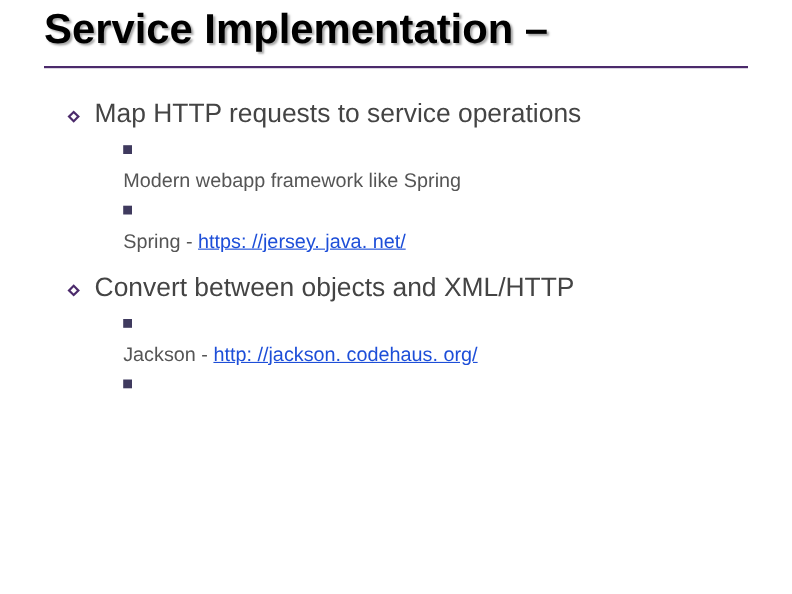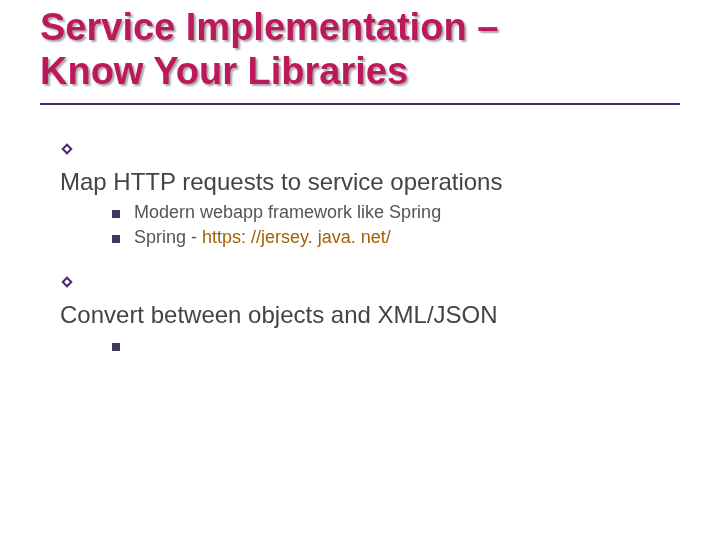--- a/index.html
+++ b/index.html
@@ -16,77 +16,77 @@
     position: relative;
     width: 720px;
     height: 540px;
     box-sizing: border-box;
     padding: 0 40px 0 40px;
   }
   .title {
     font-family: Verdana, Tahoma, Geneva, sans-serif;
     font-size: 38px;
     line-height: 1.15;
-    color: #be185d;
+    color: #000000;
     text-shadow: 2px 2px 2px rgba(0,0,0,0.35);
     padding: 6px 0 10px 0;
     border-bottom: 2px solid #4b2a6b;
     margin: 0 0 28px 0;
   }
   .body {
     padding-left: 20px;
   }
   .lvl1 {
     display: flex;
     align-items: flex-start;
     gap: 12px;
     font-size: 24px;
     color: #444444;
     margin-bottom: 6px;
     margin-top: 6px;
-    flex-direction: column;
   }
   .lvl1 .bullet-diamond {
     flex: 0 0 auto;
     margin-top: 9px;
   }
   .lvl2-group {
     margin: 4px 0 18px 52px;
   }
   .lvl2 {
     display: flex;
     align-items: flex-start;
     gap: 14px;
     font-size: 18px;
     color: #555555;
     margin: 4px 0;
+    flex-direction: column;
   }
   .lvl2 .bullet-square {
     flex: 0 0 auto;
     width: 8px;
     height: 8px;
     background: #3f3a5e;
     margin-top: 8px;
   }
   a.slide-link {
-    color: #a16207;
+    color: #1d4ed8;
+    text-decoration: underline;
   }
   
   .bullet-diamond svg {
     display: block;
   }
 </style>
 </head>
 <body>
 
 <div class="slide">
 
   <h1 class="title">
     <span>Service Implementation –</span><br>
-    <span>Know Your Libraries</span>
   </h1>
 
   <div class="body">
 
     <div class="lvl1">
       <span class="bullet-diamond">
         <svg width="14" height="14" viewBox="0 0 14 14">
           <rect x="3" y="3" width="8" height="8" fill="#4b2a6b" transform="rotate(45 7 7)"></rect>
           <rect x="5" y="5" width="4" height="4" fill="#ffffff" transform="rotate(45 7 7)"></rect>
         </svg>
@@ -106,22 +106,28 @@
       </div>
     </div>
 
     <div class="lvl1">
       <span class="bullet-diamond">
         <svg width="14" height="14" viewBox="0 0 14 14">
           <rect x="3" y="3" width="8" height="8" fill="#4b2a6b" transform="rotate(45 7 7)"></rect>
           <rect x="5" y="5" width="4" height="4" fill="#ffffff" transform="rotate(45 7 7)"></rect>
         </svg>
       </span>
-      <span>Convert between objects and XML/JSON</span>
+      <span>Convert between objects and XML/HTTP</span>
     </div>
     <div class="lvl2-group">
+      <div class="lvl2">
+        <span class="bullet-square"></span>
+        <span>
+          <span>Jackson - </span><a class="slide-link">http: //jackson. codehaus. org/</a>
+        </span>
+      </div>
       <div class="lvl2">
         <span class="bullet-square"></span>
       </div>
     </div>
 
   </div>
 </div>
 
 </body></html>

